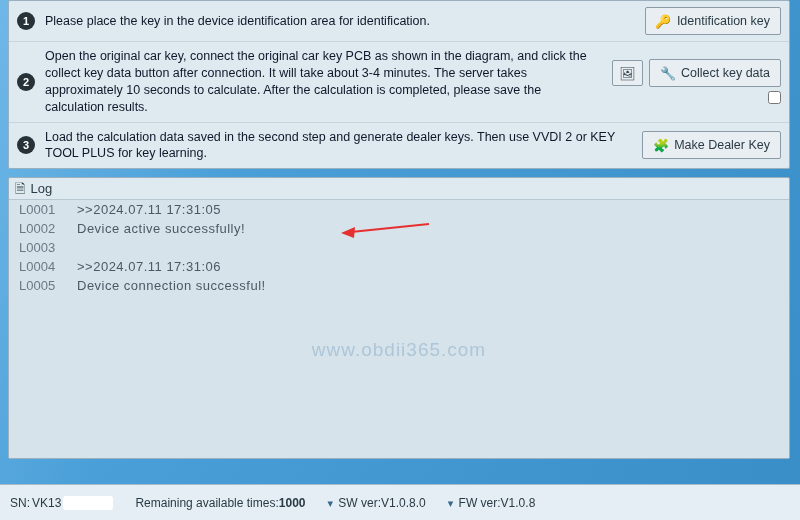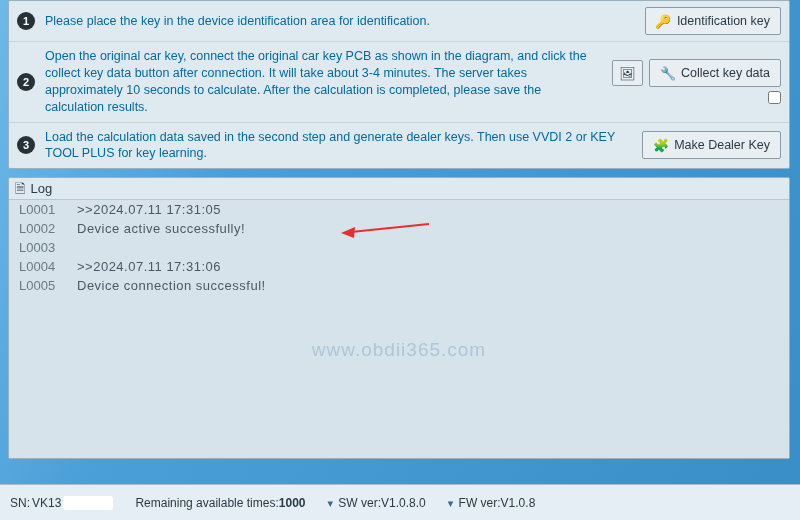--- a/index.html
+++ b/index.html
@@ -28,21 +28,21 @@
     border-radius: 50%;
     background: #263238;
     color: #fff;
     font-size: 11px;
     font-weight: bold;
     display: flex; align-items: center; justify-content: center;
     flex: 0 0 18px;
   }
   .step-text {
     flex: 1 1 auto;
-    color: #0369a1;
+    color: #0f172a;
     line-height: 1.35;
     font-size: 12.5px;
   }
   .step-actions {
     flex: 0 0 auto;
     display: flex;
     flex-direction: column;
     align-items: flex-end;
     gap: 4px;
   }

